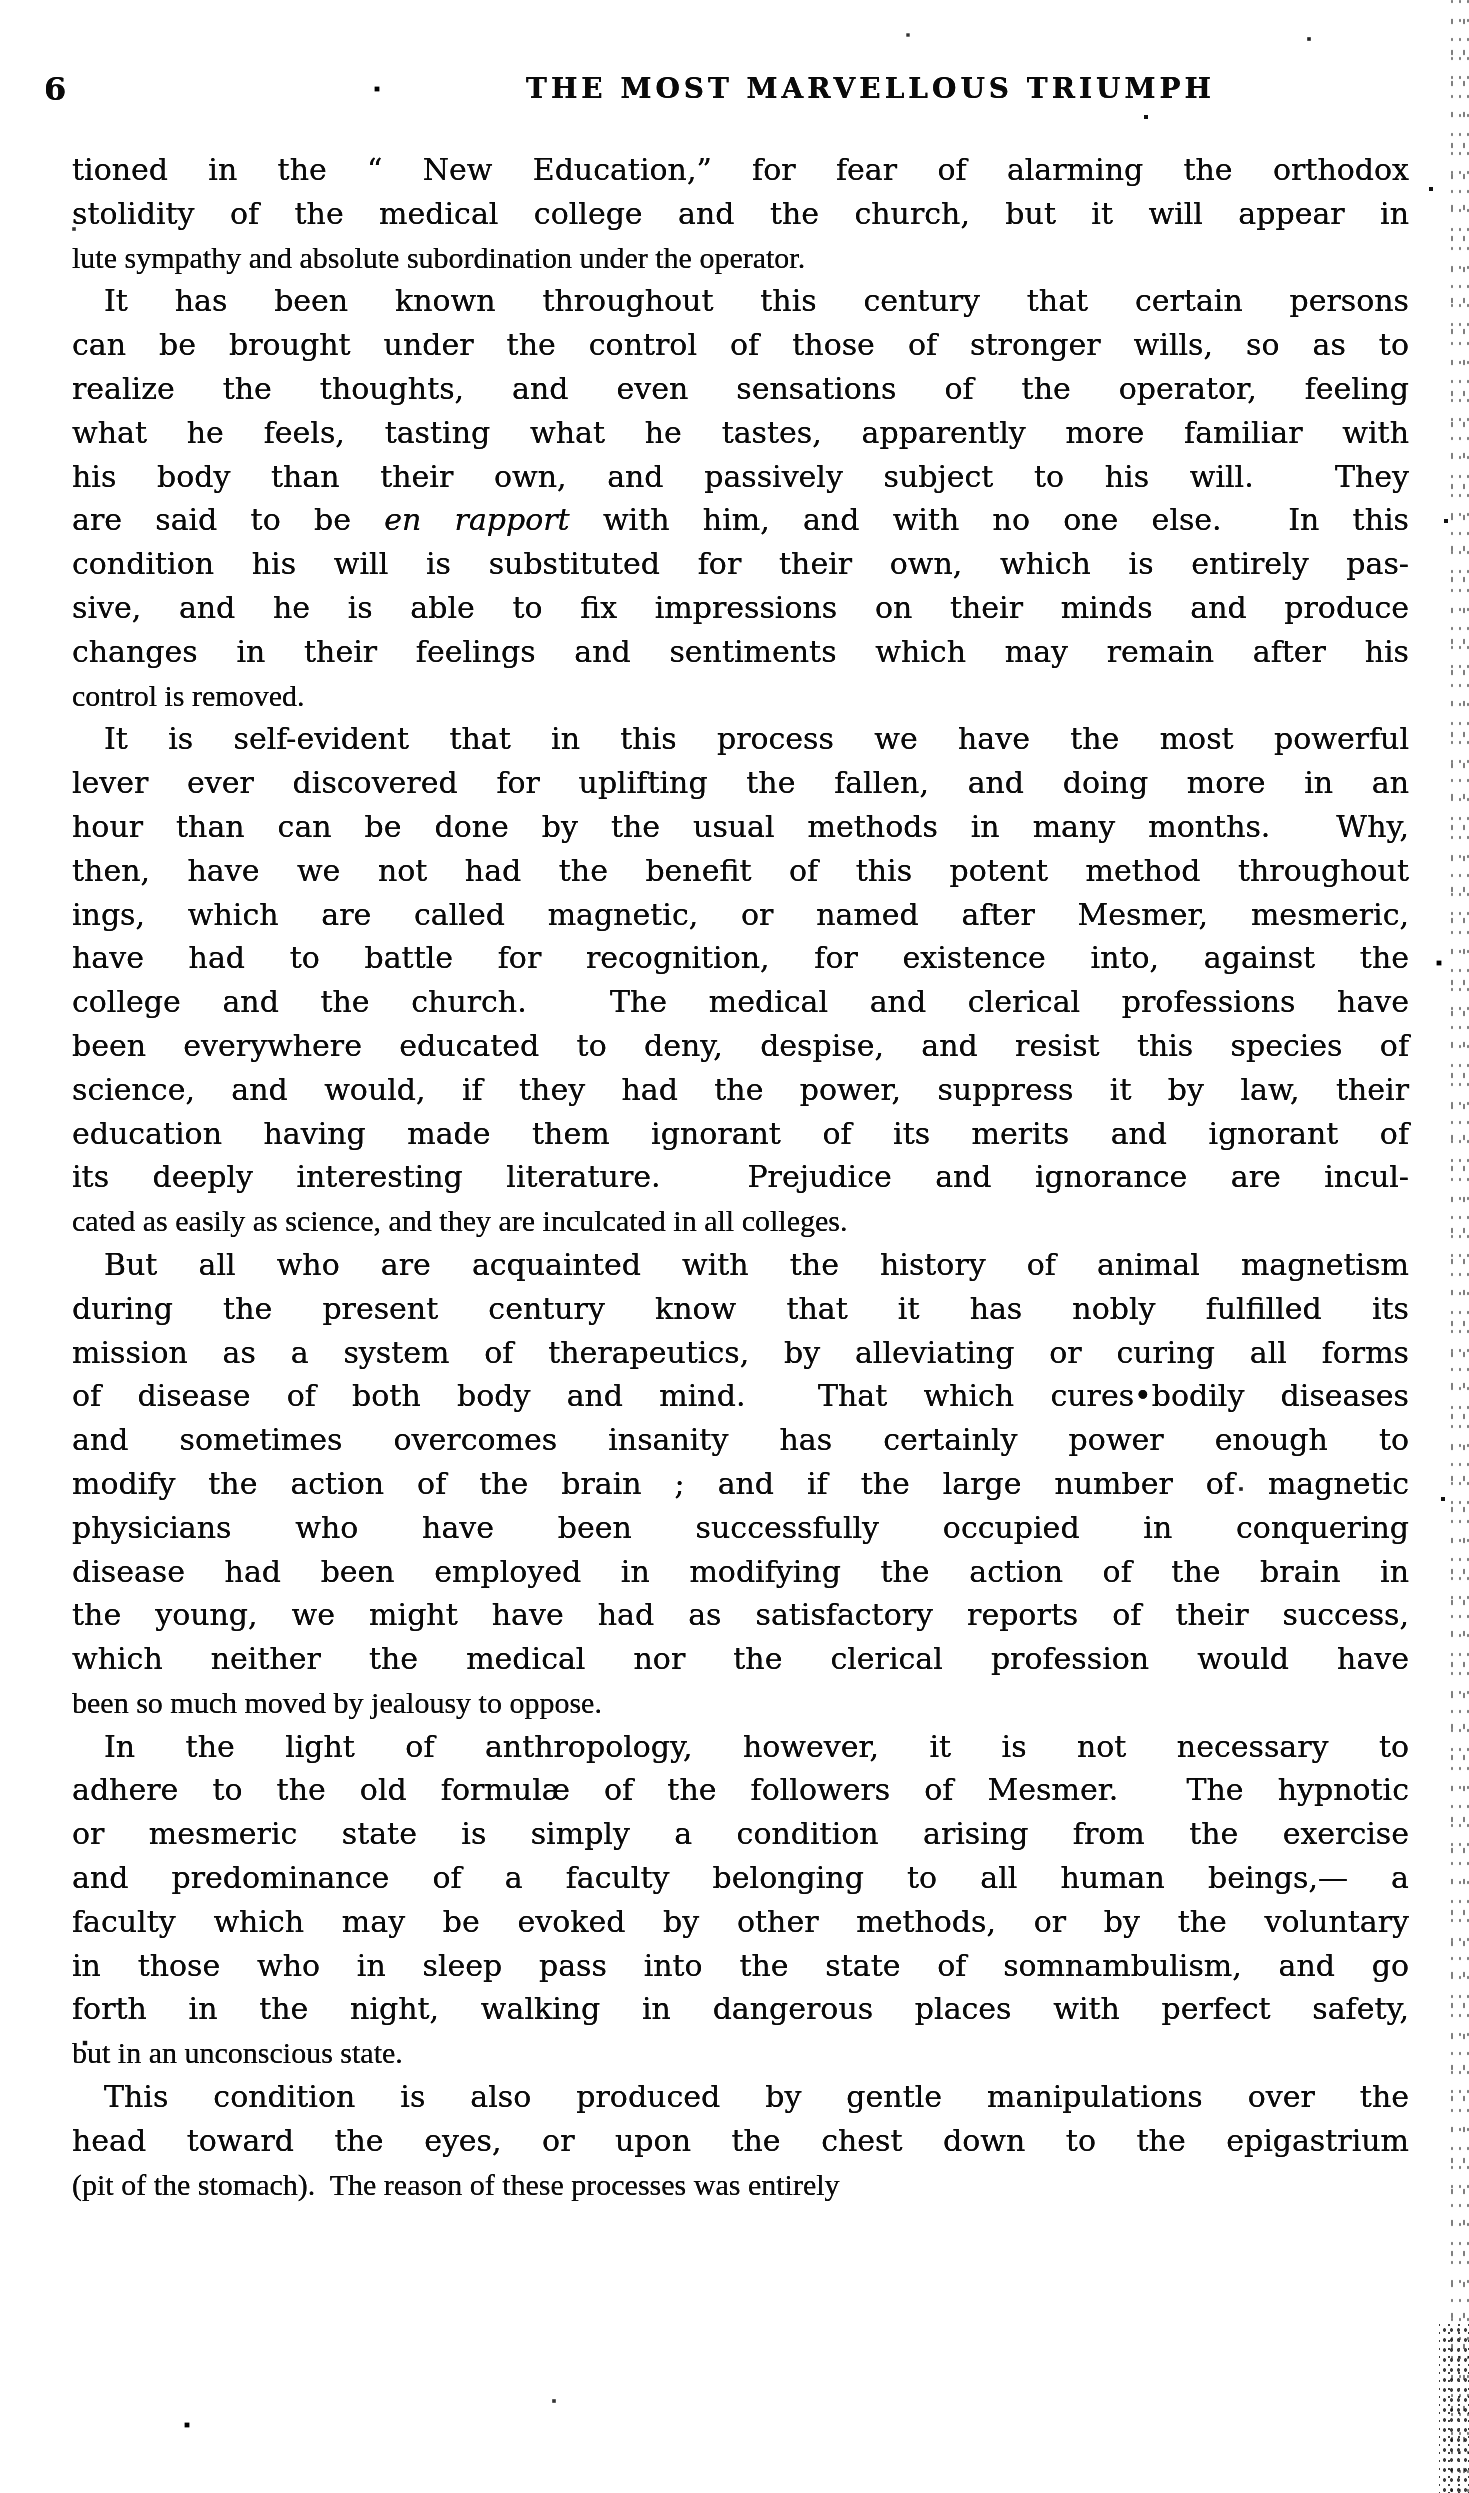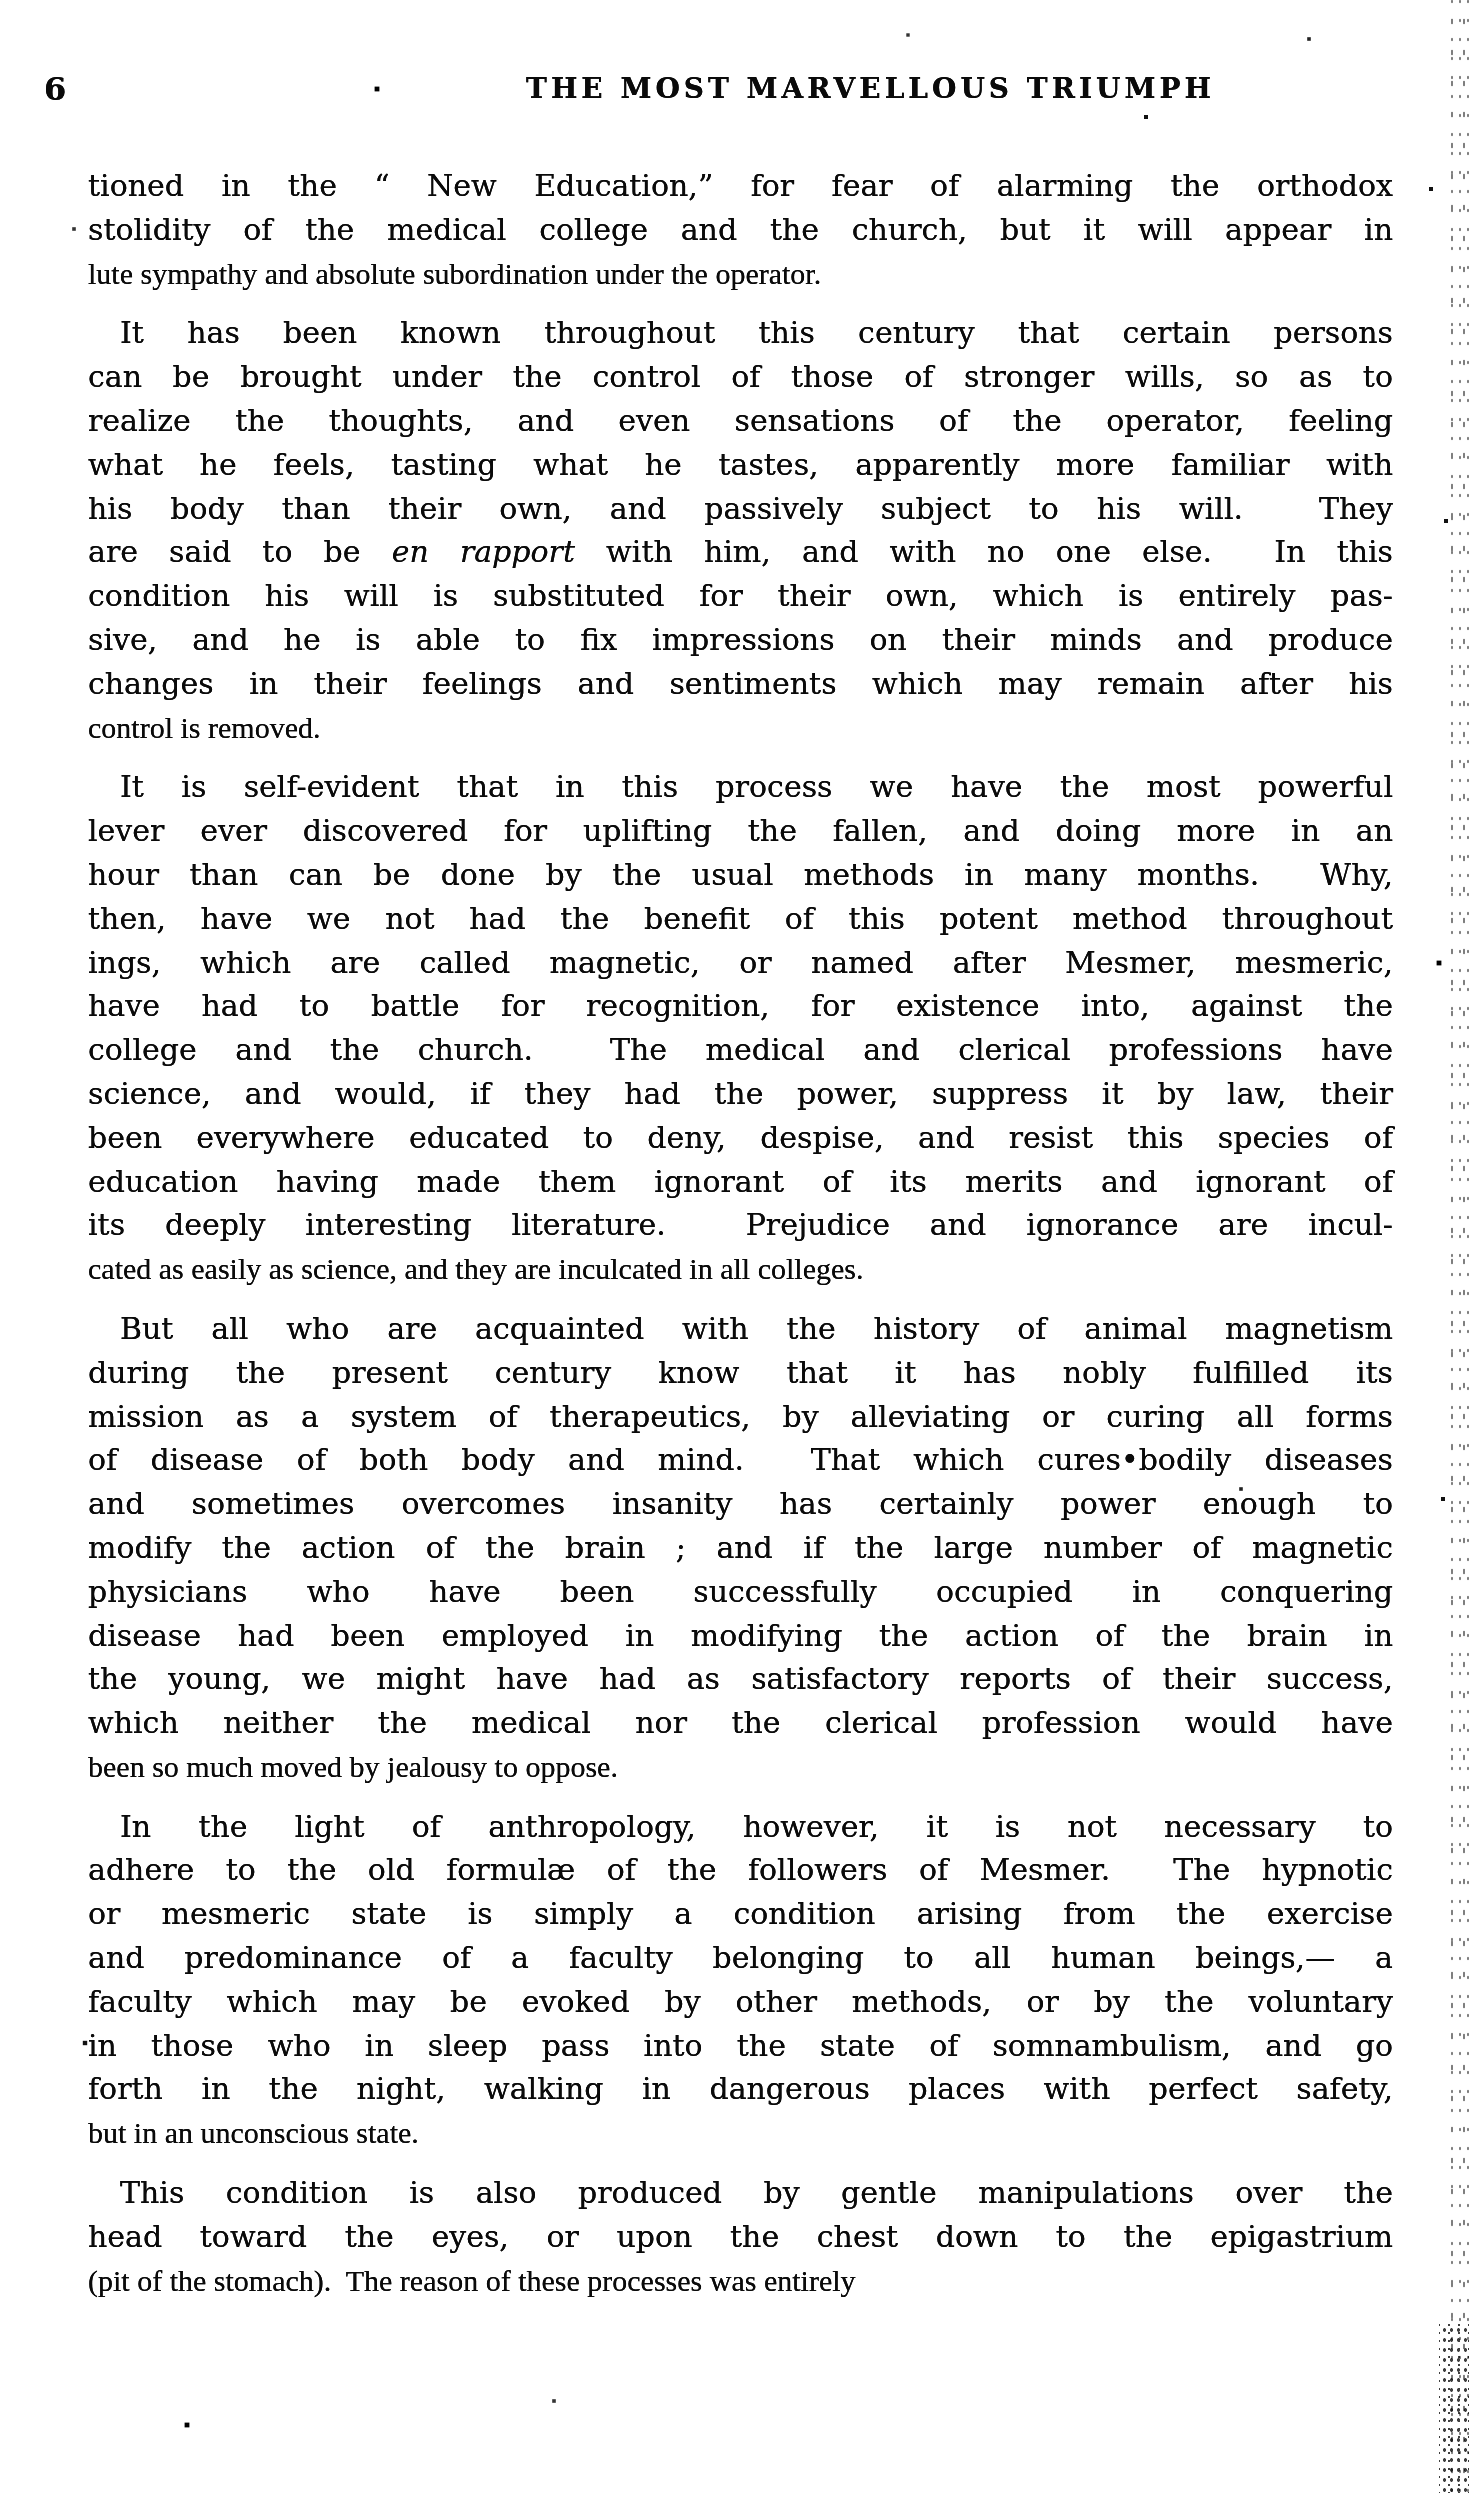--- a/index.html
+++ b/index.html
@@ -46,21 +46,21 @@
   
   .body-text {
     position: absolute;
     left: 72px;
     right: 60px;
     top: 148px;
     font-size: 30px;
     line-height: 43.8px;
     text-shadow: 0 0 0.5px currentColor;
   }
-  .paragraph { margin: 16px; }
+  .paragraph { margin: 0; }
   .line {
     text-align: justify;
     text-align-last: justify;
     white-space: pre-wrap;
   }
   .line.last { text-align-last: left; font-family: Liberation Serif, serif; }
   .paragraph.indent .line:first-child { text-indent: 32px; }
   .line em { font-style: italic; }
   
   .scan-noise-right {
@@ -138,22 +138,22 @@
         <div class="line last"><span>control is removed.</span></div>
       </div>
       <div class="paragraph indent">
         <div class="line"><span>It is self-evident that in this process we have the most powerful</span></div>
         <div class="line"><span>lever ever discovered for uplifting the fallen, and doing more in an</span></div>
         <div class="line"><span>hour than can be done by the usual methods in many months.  Why,</span></div>
         <div class="line"><span>then, have we not had the benefit of this potent method throughout</span></div>
         <div class="line"><span>ings, which are called magnetic, or named after Mesmer, mesmeric,</span></div>
         <div class="line"><span>have had to battle for recognition, for existence into, against the</span></div>
         <div class="line"><span>college and the church.  The medical and clerical professions have</span></div>
+        <div class="line"><span>been everywhere educated to deny, despise, and resist this species of</span></div>
         <div class="line"><span>science, and would, if they had the power, suppress it by law, their</span></div>
-        <div class="line"><span>been everywhere educated to deny, despise, and resist this species of</span></div>
         <div class="line"><span>education having made them ignorant of its merits and ignorant of</span></div>
         <div class="line"><span>its deeply interesting literature.  Prejudice and ignorance are incul-</span></div>
         <div class="line last"><span>cated as easily as science, and they are inculcated in all colleges.</span></div>
       </div>
       <div class="paragraph indent">
         <div class="line"><span>But all who are acquainted with the history of animal magnetism</span></div>
         <div class="line"><span>during the present century know that it has nobly fulfilled its</span></div>
         <div class="line"><span>mission as a system of therapeutics, by alleviating or curing all forms</span></div>
         <div class="line"><span>of disease of both body and mind.  That which cures•bodily diseases</span></div>
         <div class="line"><span>and sometimes overcomes insanity has certainly power enough to</span></div>

